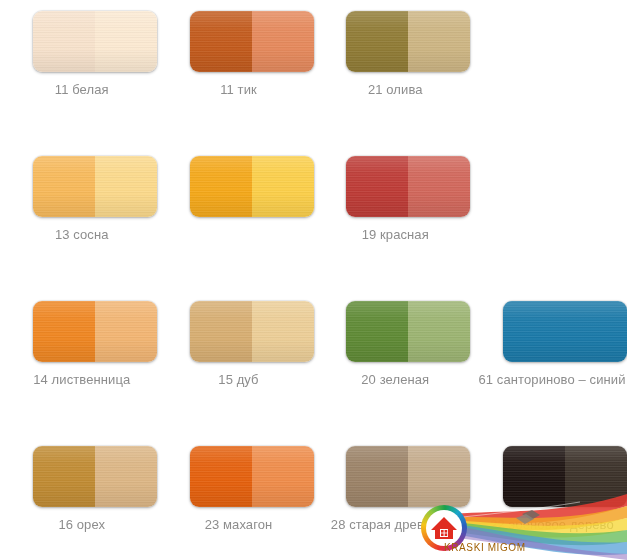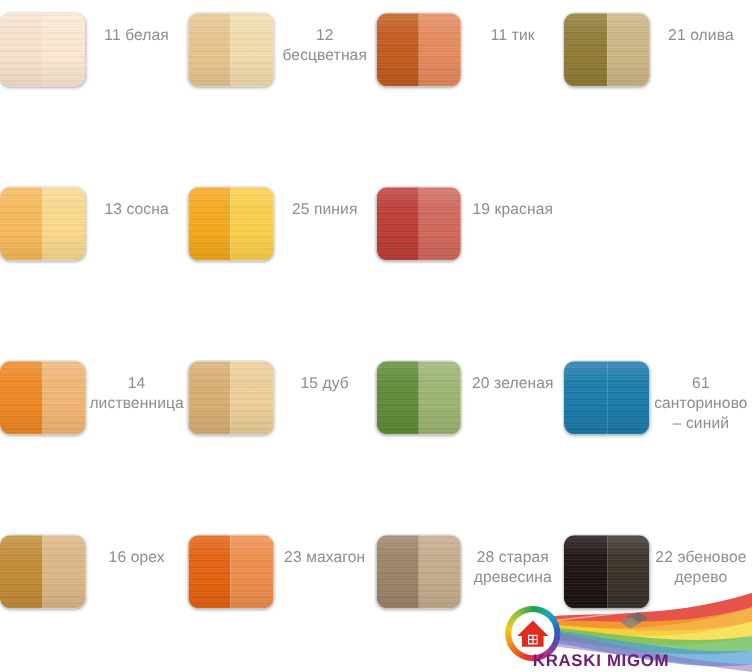--- a/index.html
+++ b/index.html
@@ -17,22 +17,22 @@
     padding:11px 0 0 0;
   }
   .row{
     display:flex;
     width:627px;
     height:145px;
   }
   .cell{
     width:156.75px;
     display:flex;
-    flex-direction:row;
-    align-items:flex-start;
+    flex-direction:column;
+    align-items:flex-end;
   }
   .swatch{
     position:relative;
     width:124px;
     height:61px;
     border-radius:9px;
     overflow:hidden;
     box-shadow:0 1px 3px rgba(0,0,0,.30), 0 0 0 1px rgba(0,0,0,.05);
     display:flex;
   }
@@ -110,24 +110,24 @@
     left:5px;top:5px;
     width:36px;height:36px;
     border-radius:50%;
     background:#ffffff;
     overflow:hidden;
   }
   .wm-text{
     position:absolute;
     left:444px;
     top:542px;
-    font-size:14px;
-    font-weight:bold;
+    font-size:10px;
+    font-weight:normal;
     letter-spacing:.6px;
-    color:#701a75;
+    color:#a16207;
     white-space:nowrap;
   }
 </style>
 </head>
 <body>
 
 <div class="palette">
   <div class="row">
     <div class="cell">
       <div class="swatch">
@@ -136,32 +136,20 @@
           </div>
         <div class="half" style="background: rgb(251, 233, 210);">
             <div class="grain"></div>
           </div>
         <div class="sheen"></div>
       </div>
       <div class="label">11 белая</div>
     </div>
     <div class="cell">
       <div class="swatch">
-        <div class="half" style="background: rgb(232, 196, 141);">
-            <div class="grain"></div>
-          </div>
-        <div class="half" style="background: rgb(242, 220, 173);">
-            <div class="grain"></div>
-          </div>
-        <div class="sheen"></div>
-      </div>
-      <div class="label">12 бесцветная</div>
-    </div>
-    <div class="cell">
-      <div class="swatch">
         <div class="half" style="background: rgb(194, 90, 28);">
             <div class="grain"></div>
           </div>
         <div class="half" style="background: rgb(229, 137, 92);">
             <div class="grain"></div>
           </div>
         <div class="sheen"></div>
       </div>
       <div class="label">11 тик</div>
     </div>
@@ -195,21 +183,20 @@
     <div class="cell">
       <div class="swatch">
         <div class="half" style="background: rgb(244, 168, 26);">
             <div class="grain"></div>
           </div>
         <div class="half" style="background: rgb(251, 207, 74);">
             <div class="grain"></div>
           </div>
         <div class="sheen"></div>
       </div>
-      <div class="label">25 пиния</div>
     </div>
     <div class="cell">
       <div class="swatch">
         <div class="half" style="background: rgb(189, 59, 54);">
             <div class="grain"></div>
           </div>
         <div class="half" style="background: rgb(209, 103, 91);">
             <div class="grain"></div>
           </div>
         <div class="sheen"></div>

